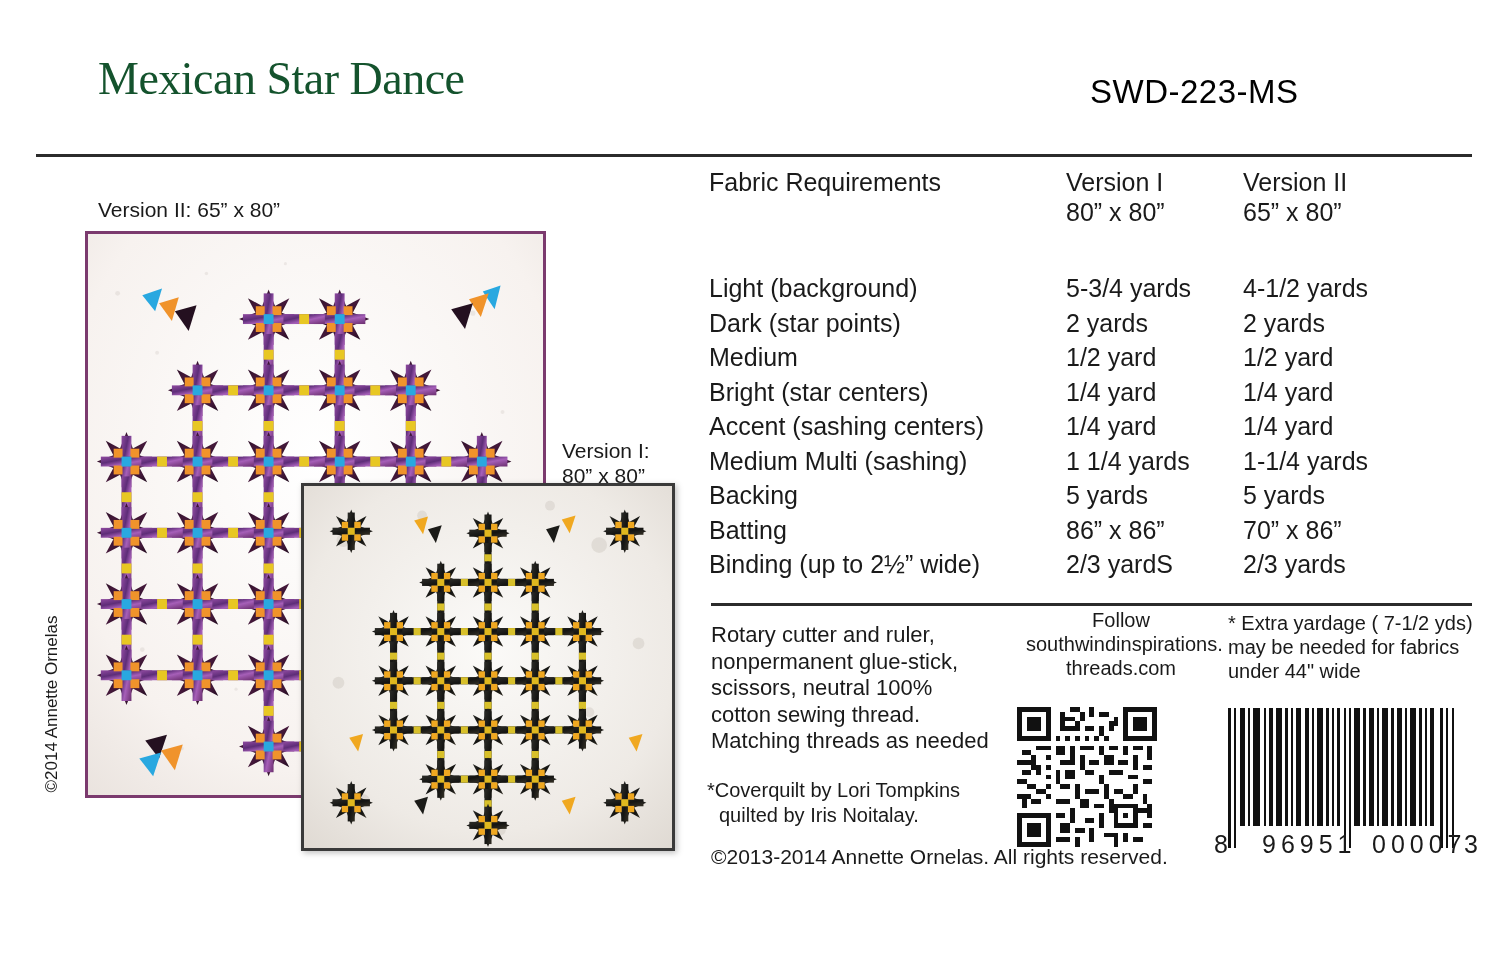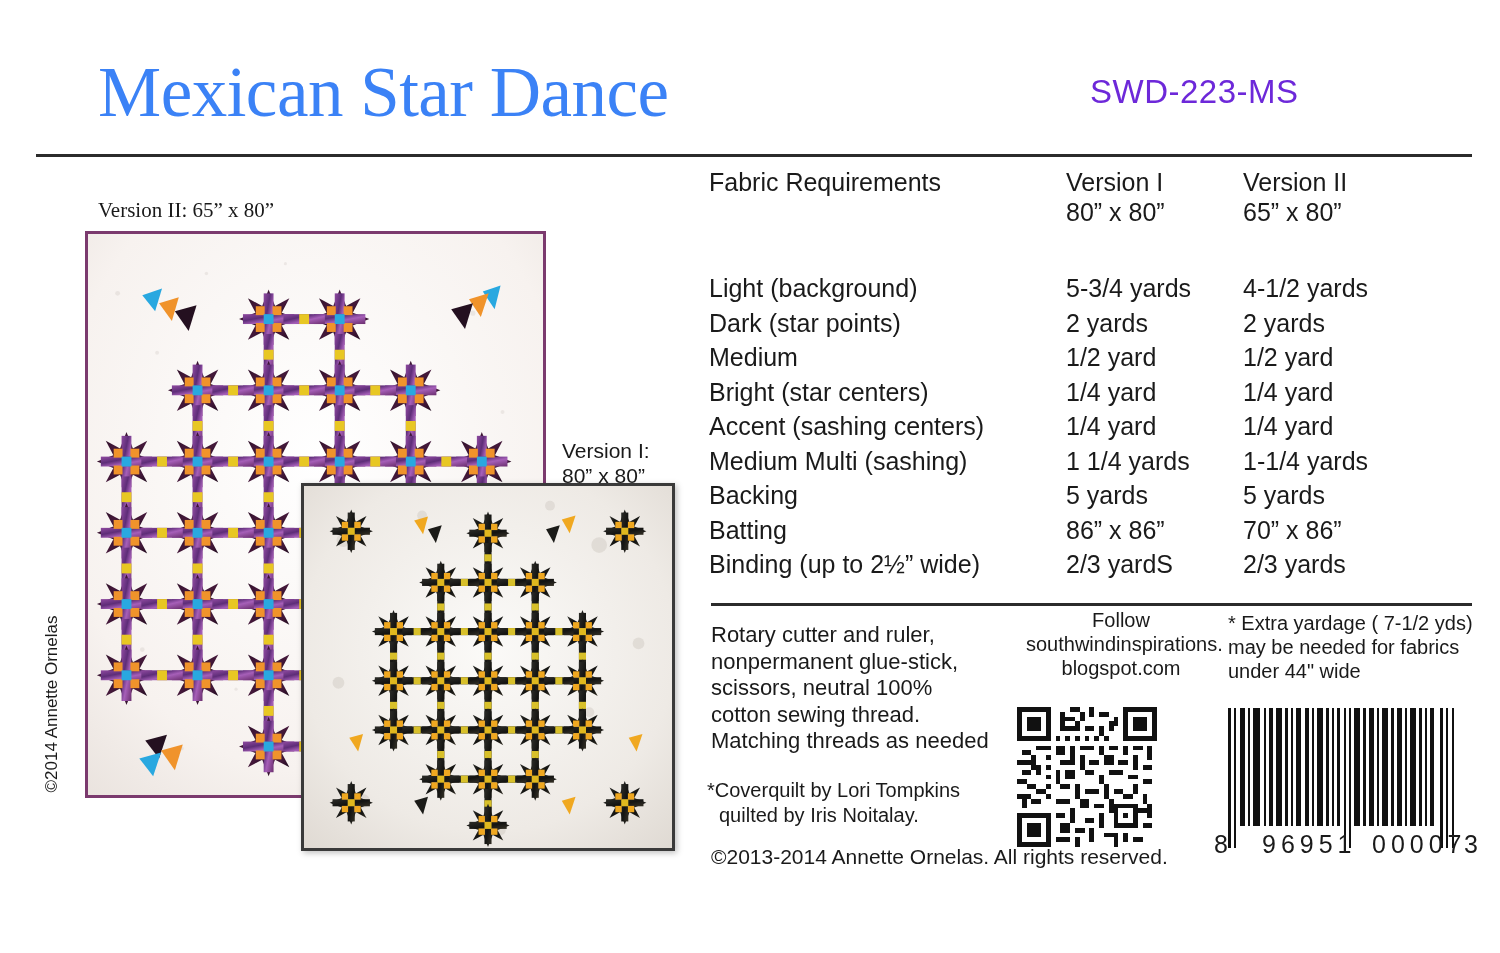--- a/index.html
+++ b/index.html
@@ -14,33 +14,33 @@
     overflow: hidden;
   }
 
   .page { position: absolute; inset: 0; }
 
   
   .title {
     position: absolute;
     left: 98px; top: 52px;
     font-family: "Liberation Serif", serif;
-    font-size: 71px;
+    font-size: 46px;
     font-weight: 400;
     letter-spacing: -0.5px;
-    color: #3b82f6;
+    color: #14532d;
     white-space: nowrap;
   }
   .sku {
     position: absolute;
     left: 1090px; top: 73px;
     font-family: "Liberation Sans", sans-serif;
     font-size: 33px;
     letter-spacing: 0.5px;
-    color: #6d28d9;
+    color: #000000;
     white-space: nowrap;
   }
   .rule-top {
     position: absolute;
     left: 36px; top: 154px;
     width: 1436px; height: 3px;
     background: #2b2b2b;
   }
   .rule-mid {
     position: absolute;
@@ -142,21 +142,21 @@
   }
   .barcode .digits span { position: absolute; }
   .bc-d0 { left: 2px;   top: 2px; }
   .bc-d1 { left: 50px;  top: 2px; letter-spacing: 5px;}
   .bc-d2 { left: 160px; top: 2px; letter-spacing: 5px;}
   .bc-d3 { left: 252px; top: 2px; }
 
   
   .quilt2-label {
     position: absolute; left: 98px; top: 198px;
-    font-size: 21px; white-space: nowrap; font-family: Liberation Serif, serif;
+    font-size: 21px; white-space: nowrap;
   }
   .quilt1-label {
     position: absolute; left: 562px; top: 438px;
     font-size: 21px; line-height: 25px; white-space: nowrap;
   }
 
   .vert-copy {
     position: absolute;
     left: -48px; top: 694px;
     width: 200px;
@@ -603,21 +603,21 @@
   <div class="coverquilt">
     <div class="l1">*Coverquilt by Lori Tompkins</div>
     <div class="l2">quilted by Iris Noitalay.</div>
   </div>
 
   <div class="copyright-bottom">©2013-2014 Annette Ornelas. All rights reserved.</div>
 
   <div class="follow">
     <div class="line">Follow</div>
     <div class="line">southwindinspirations.</div>
-    <div class="line">blogspot.com</div>
+    <div class="line">threads.com</div>
   </div>
 
   <div class="extra">
     <div class="line">* Extra yardage ( 7-1/2 yds)</div>
     <div class="line">may be needed for fabrics</div>
     <div class="line">under 44" wide</div>
   </div>
 
   <div class="qr">
     <svg viewBox="0 0 29 29" shape-rendering="crispEdges">

